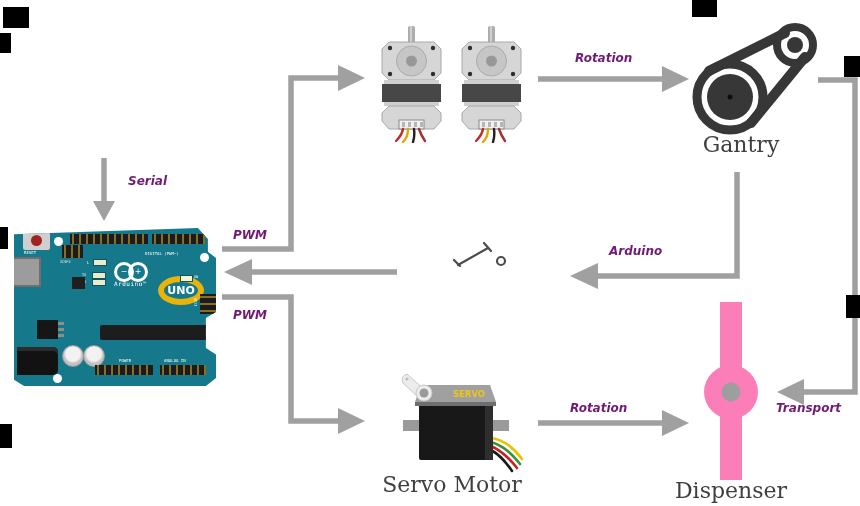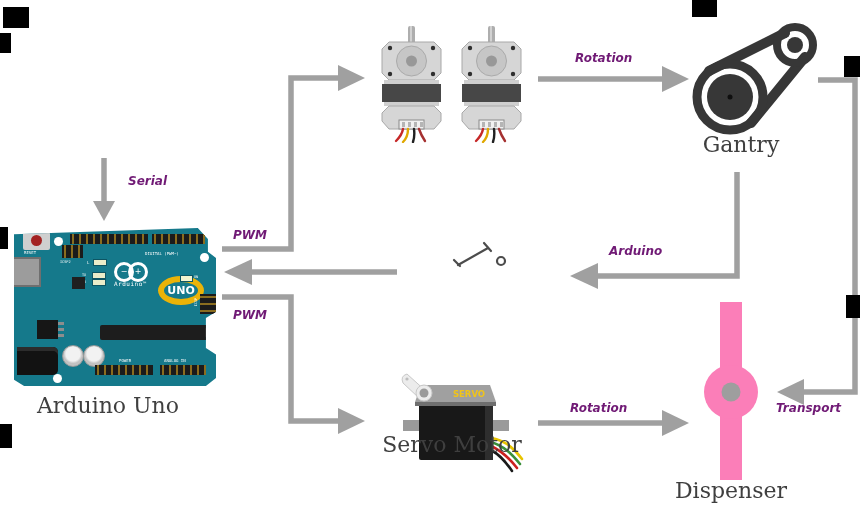--- a/index.html
+++ b/index.html
@@ -123,21 +123,20 @@
       <div class="abs" style="left:69px;top:117px;width:20px;height:20px;border-radius:50%;background:radial-gradient(circle at 50% 40%,#f2f2f2 0 45%,#c2c2c2 60% 100%);border:1px solid #9a9a9a;"></div>
 
       <div class="abs" style="left:3px;top:119px;width:41px;height:28px;background:#121212;border-radius:0 5px 5px 0;box-shadow:inset 0 4px 0 #2c2c2c;"></div>
 
       <div class="micro" style="left:105px;top:131px;">POWER</div>
       <div class="micro" style="left:150px;top:131px;">ANALOG IN</div>
       <div class="hdr" style="left:81px;top:137px;width:58px;height:10px;"></div>
       <div class="hdr" style="left:146px;top:137px;width:46px;height:10px;"></div>
     </div>
   </div>
-  <div class="node-label" style="left:28px;top:393px;width:160px;">Arduino Uno</div>
 
   <div class="tile" style="left:373px;top:22px;">
     <svg width="77" height="121" viewBox="0 0 77 121">
       <rect x="0" y="0" width="77" height="121" fill="#ffffff"></rect>
       <rect x="35" y="4" width="7" height="18" rx="2" fill="#aeaeae"></rect>
       <rect x="37" y="4" width="2" height="18" fill="#d2d2d2"></rect>
       <polygon points="16,20 61,20 68,27 68,51 61,58 16,58 9,51 9,27" fill="#d6d6d6" stroke="#a8a8a8"></polygon>
       <circle cx="17" cy="26" r="2.2" fill="#2f2f2f"></circle>
         <circle cx="60" cy="26" r="2.2" fill="#2f2f2f"></circle>
       <circle cx="17" cy="52" r="2.2" fill="#2f2f2f"></circle>
@@ -232,21 +231,21 @@
       <polygon points="22,34 103,34 103,38 22,38" fill="#6f6f6f"></polygon>
       <text x="76" y="29" text-anchor="middle" font-family="DejaVu Sans,sans-serif" font-size="8.5" font-weight="bold" fill="#F0C419">SERVO</text>
       <g>
         <path d="M14,6 Q7,8 10,15 L26,30 Q33,33 35,25 Z" fill="#ececec" stroke="#c8c8c8"></path>
         <circle cx="31" cy="25" r="8" fill="#ececec" stroke="#c8c8c8"></circle>
         <circle cx="31" cy="25" r="4.5" fill="#9a9a9a"></circle>
         <circle cx="14" cy="11" r="1.6" fill="#bdbdbd"></circle>
       </g>
     </svg>
   </div>
-  <div class="node-label" style="left:372px;top:432px;width:160px;">Servo Motor</div>
+  <div class="node-label" style="left:372px;top:472px;width:160px;">Servo Motor</div>
 
   <div class="abs" style="left:702px;top:300px;z-index:3;">
     <svg width="58" height="184" viewBox="0 0 58 184">
       <rect x="18" y="2" width="22" height="178" fill="#FB7EB8"></rect>
       <circle cx="29" cy="92" r="27" fill="#FB7EB8"></circle>
       <circle cx="29" cy="92" r="9.5" fill="#9E9E9E"></circle>
     </svg>
   </div>
   <div class="node-label" style="left:661px;top:478px;width:140px;">Dispenser</div>
 

